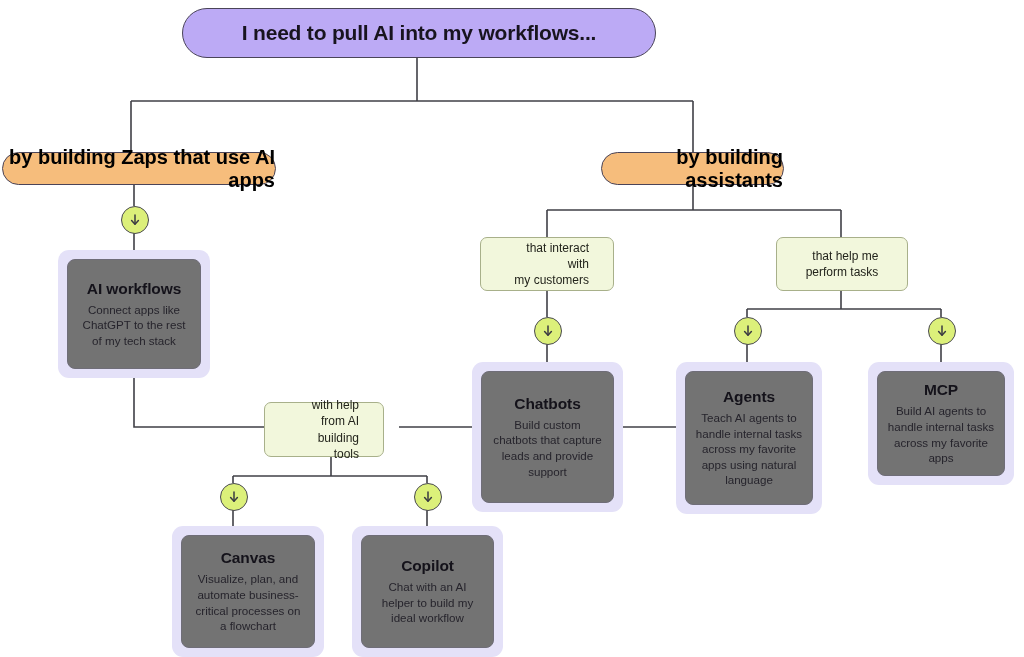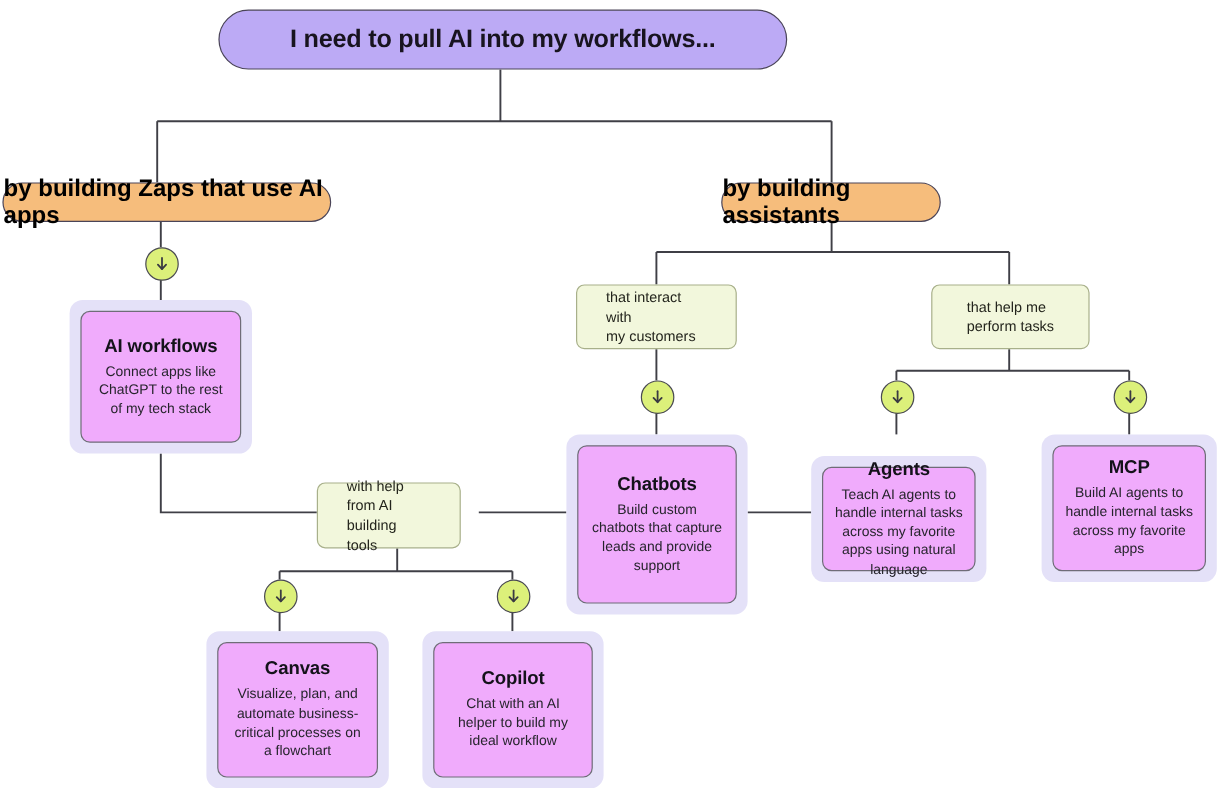--- a/index.html
+++ b/index.html
@@ -25,21 +25,21 @@
     width: 1024px;
     height: 657px;
     pointer-events: none;
   }
   .node {
     position: absolute;
     box-sizing: border-box;
     display: flex;
     align-items: center;
     justify-content: center;
-    text-align: left;
+    text-align: right;
   }
 
   
   .root-pill {
     background: #bcaaf5;
     border: 1.6px solid #4a4458;
     border-radius: 26px;
     color: #18141f;
     font-size: 21px;
     font-weight: 700;
@@ -72,21 +72,21 @@
     position: absolute;
     box-sizing: border-box;
     background: #e4e1f8;
     border-radius: 11px;
     padding: 9px;
   }
   .card-inner {
     box-sizing: border-box;
     width: 100%;
     height: 100%;
-    background: #f0abfc;
+    background: #737373;
     border: 1.2px solid #6f6d78;
     border-radius: 8px;
     display: flex;
     flex-direction: column;
     align-items: center;
     justify-content: center;
     text-align: center;
     padding: 6px 9px;
   }
   .card-title {
@@ -245,21 +245,21 @@
     </div>
   </div>
 
   <div class="card-frame" style="left:472px; top:362px; width:151px; height:150px;">
     <div class="card-inner">
       <div class="card-title">Chatbots</div>
       <div class="card-desc">Build custom chatbots that capture leads and provide support</div>
     </div>
   </div>
 
-  <div class="card-frame" style="left:676px; top:362px; width:146px; height:105px;margin-top:18px;">
+  <div class="card-frame" style="left:676px; top:362px; width:146px; height:152px;">
     <div class="card-inner">
       <div class="card-title">Agents</div>
       <div class="card-desc">Teach AI agents to handle internal tasks across my favorite apps using natural language</div>
     </div>
   </div>
 
   <div class="card-frame" style="left:868px; top:362px; width:146px; height:123px;">
     <div class="card-inner">
       <div class="card-title">MCP</div>
       <div class="card-desc">Build AI agents to handle internal tasks across my favorite apps</div>

